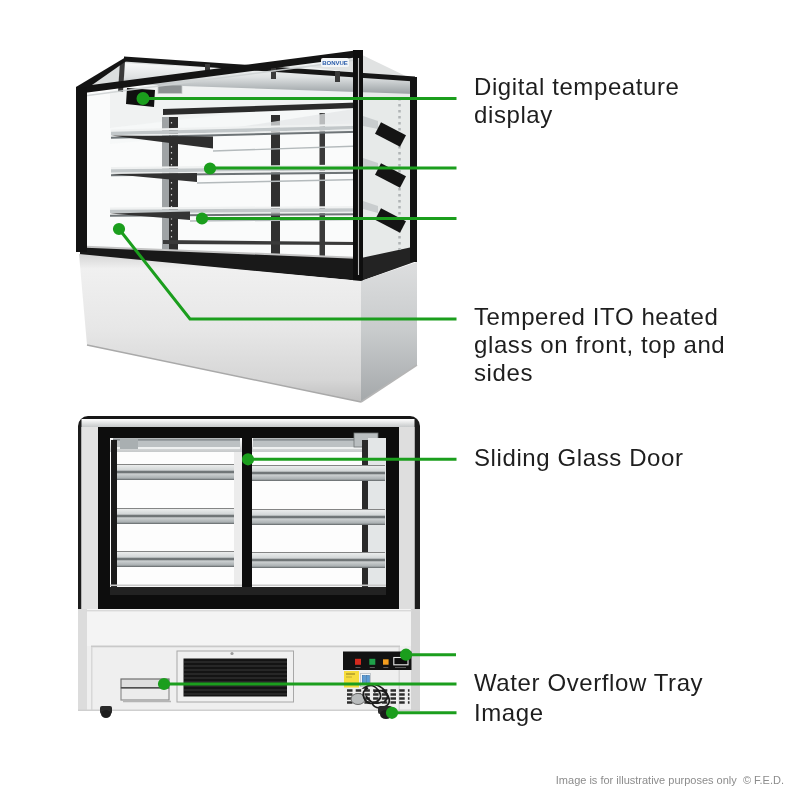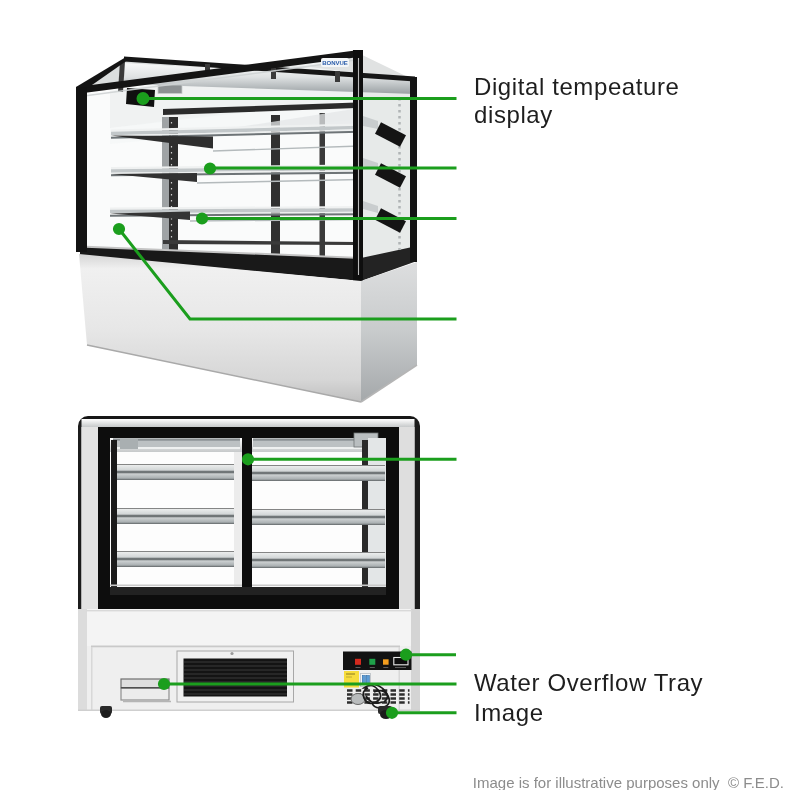--- a/index.html
+++ b/index.html
@@ -1,20 +1,20 @@
 <!DOCTYPE html>
 <html><head>
 <meta charset="utf-8">
 <style>
   html,body{margin:0;padding:0;background:#fff;}
   #stage{position:relative;width:790px;height:790px;background:#fff;overflow:hidden;
          font-family:"Liberation Sans", sans-serif;}
   .lbl{position:absolute;left:474px;font-size:24px;line-height:28px;color:#1e1e1e;
        letter-spacing:0.6px;white-space:nowrap;}
-  #foot{position:absolute;right:6px;top:774px;font-size:15px;color:#8c8c8c;letter-spacing:0px;}
+  #foot{position:absolute;right:6px;top:774px;font-size:11px;color:#8c8c8c;letter-spacing:0px;}
 </style>
 </head>
 <body>
 <div id="stage">
 <svg width="790" height="790" viewBox="0 0 790 790" style="position:absolute;left:0;top:0">
 <defs>
   <linearGradient id="silver" x1="0" y1="0" x2="0" y2="1">
     <stop offset="0" stop-color="#f8f9f9"></stop>
           <stop offset="0.45" stop-color="#dfe2e3"></stop>
     <stop offset="0.75" stop-color="#b9bec0"></stop>
@@ -265,16 +265,18 @@
   <circle cx="202" cy="218.5" r="4.6"></circle>
   <circle cx="119" cy="229" r="4.6"></circle>
   <circle cx="248" cy="459.3" r="4.6"></circle>
   <circle cx="406" cy="654.7" r="4.6"></circle>
   <circle cx="164" cy="684" r="4.6"></circle>
   <circle cx="392" cy="712.8" r="4.6"></circle>
 </g>
 </svg>
 
 <div class="lbl" style="top:73px">Digital tempeature<br>display</div>
+<div class="lbl" style="top:303px">Tempered ITO heated<br>glass on front, top and<br>sides</div>
+<div class="lbl" style="top:443.5px">Sliding Glass Door</div>
 <div class="lbl" style="top:669px">Water Overflow Tray</div>
 <div class="lbl" style="top:698.5px">Image</div>
 <div id="foot">Image is for illustrative purposes only&nbsp;&nbsp;© F.E.D.</div>
 </div>
 
 </body></html>

